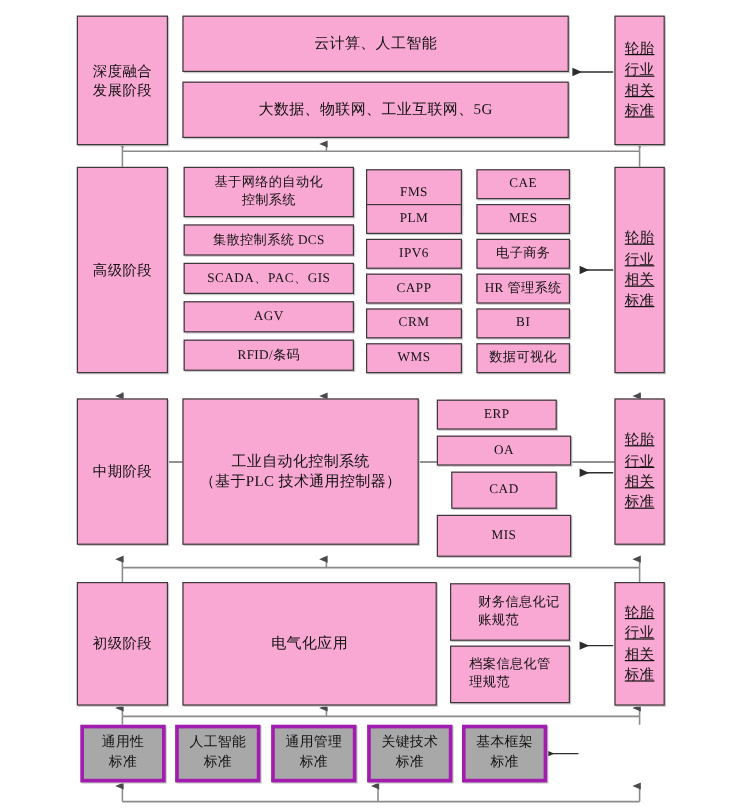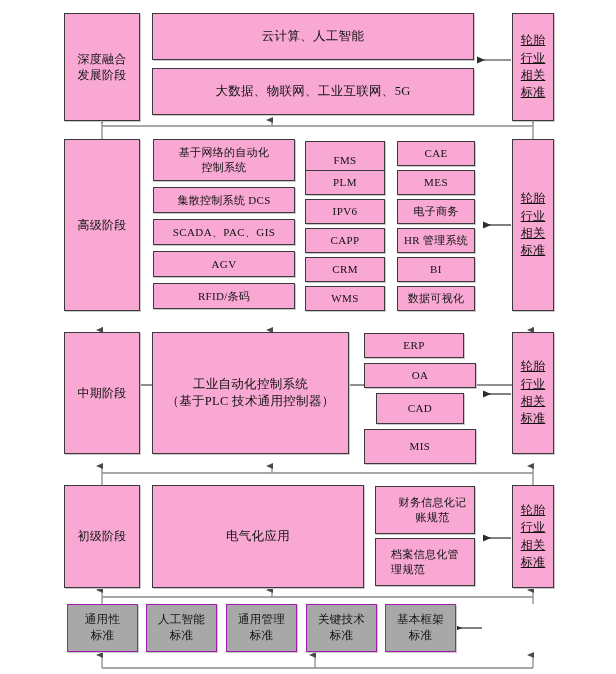--- a/index.html
+++ b/index.html
@@ -21,21 +21,21 @@
     color:#111111;
     line-height:1.35;
     font-size:11px;
     letter-spacing:0.3px;
     box-shadow:1px 1px 0 #c9c9c9;
   }
   .box .lbl{display:block;padding:0 3px;white-space:pre-line;}
   .stage-col{font-size:12px;}
   .std-col{font-size:12px;line-height:1.45;text-decoration:underline;}
   .big{font-size:12.5px;}
-  .gray{background:#a8a8a8;border:1px solid #a21caf;font-size:11.5px;}
+  .gray{background:#a8a8a8;border:3px solid #a21caf;font-size:11.5px;}
   .latin{font-family:"Liberation Serif","DejaVu Serif",serif;font-size:11px;letter-spacing:0.4px;}
 </style>
 </head>
 <body>
 
 <div id="diagram-root">
 
   <svg class="conn" viewBox="0 0 616 674">
     <defs>
       <marker id="arrUp" markerWidth="8" markerHeight="8" refX="3" refY="6" orient="auto" markerUnits="userSpaceOnUse">
@@ -211,21 +211,21 @@
 标准</span>
   </div>
 
   <div class="box stage-col" style="left:64px;top:485px;width:76px;height:103px;">
     <span class="lbl">初级阶段</span>
   </div>
   <div class="box big" style="left:152px;top:485px;width:212px;height:103px;">
     <span class="lbl">电气化应用</span>
   </div>
   <div class="box" style="left:375px;top:486px;width:100px;height:48px;">
-    <span class="lbl" style="text-align:center;margin-left:15px;">财务信息化记
+    <span class="lbl" style="text-align:left;margin-left:15px;">财务信息化记
 账规范</span>
   </div>
   <div class="box" style="left:375px;top:538px;width:100px;height:48px;">
     <span class="lbl" style="text-align:left;">档案信息化管
 理规范</span>
   </div>
   <div class="box std-col" style="left:512px;top:485px;width:42px;height:103px;">
     <span class="lbl">轮胎
 行业
 相关

